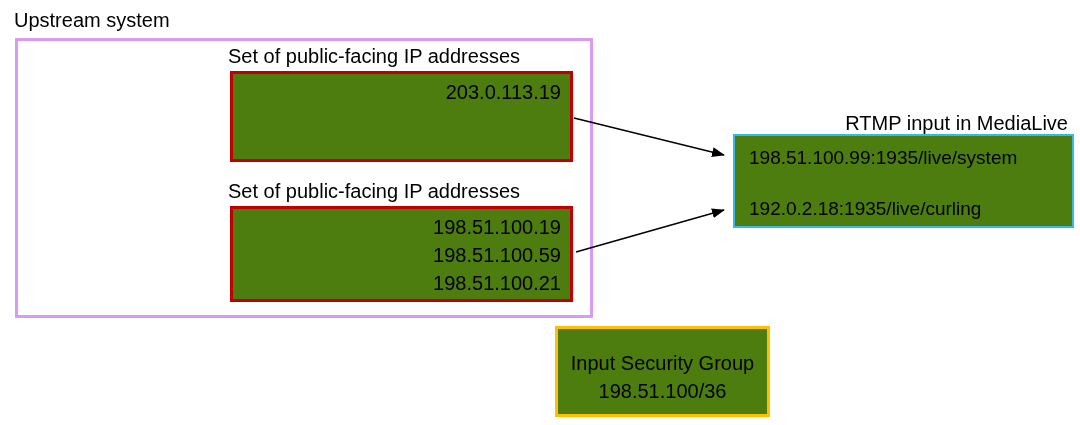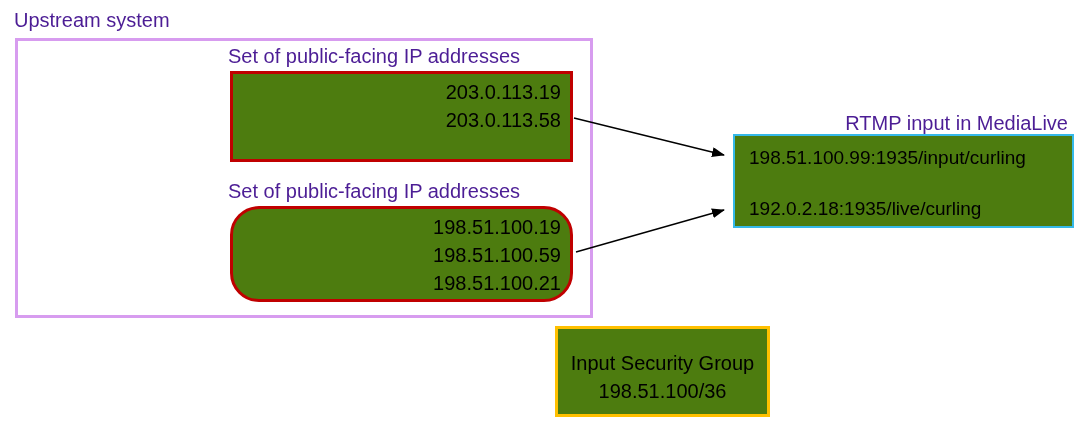--- a/index.html
+++ b/index.html
@@ -10,21 +10,21 @@
     width: 1080px;
     height: 425px;
     background: #ffffff;
     overflow: hidden;
   }
   .abs { position: absolute; }
   .lbl {
     font-size: 20px;
     line-height: 24px;
     white-space: nowrap;
-    color: #4c1d95;
+    color: #000000;
   }
   .box {
     position: absolute;
     background: #4d7c0f;
   }
   .upstream-box {
     left: 15px; top: 38px;
     width: 578px; height: 280px;
     border: 3px solid #d79cef;
     background: transparent;
@@ -76,33 +76,32 @@
 
 <div class="canvas">
 
   <div class="abs lbl" style="left:14px; top:8px;">Upstream system</div>
 
   <div class="box upstream-box" style="border-color: rgb(215, 156, 239);"></div>
 
   <div class="abs lbl" style="left:228px; top:44px;">Set of public-facing IP addresses</div>
   <div class="box ipset-box ipset-1" style="border-color: rgb(192, 0, 0);">
     <div>203.0.113.19</div>
-    <div>203.0.113.58</div>
   </div>
 
   <div class="abs lbl" style="left:228px; top:179px;">Set of public-facing IP addresses</div>
-  <div class="box ipset-box ipset-2" style="border-color: rgb(192, 0, 0); border-radius: 29px;">
+  <div class="box ipset-box ipset-2" style="border-color: rgb(192, 0, 0);">
     <div>198.51.100.19</div>
     <div>198.51.100.59</div>
     <div>198.51.100.21</div>
   </div>
 
   <div class="abs lbl medialive-label">RTMP input in MediaLive</div>
   <div class="box medialive-box" style="border-color: rgb(53, 185, 233);">
-    <div class="endpoint endpoint-1">198.51.100.99:1935/input/curling</div>
+    <div class="endpoint endpoint-1">198.51.100.99:1935/live/system</div>
     <div class="endpoint endpoint-2">192.0.2.18:1935/live/curling</div>
   </div>
 
   <div class="box security-box" style="border-color: rgb(255, 192, 0);">
     <div>Input Security Group</div>
     <div>198.51.100/36</div>
   </div>
 
   <svg class="arrows" viewBox="0 0 1080 425" xmlns="http://www.w3.org/2000/svg">
     <defs>

